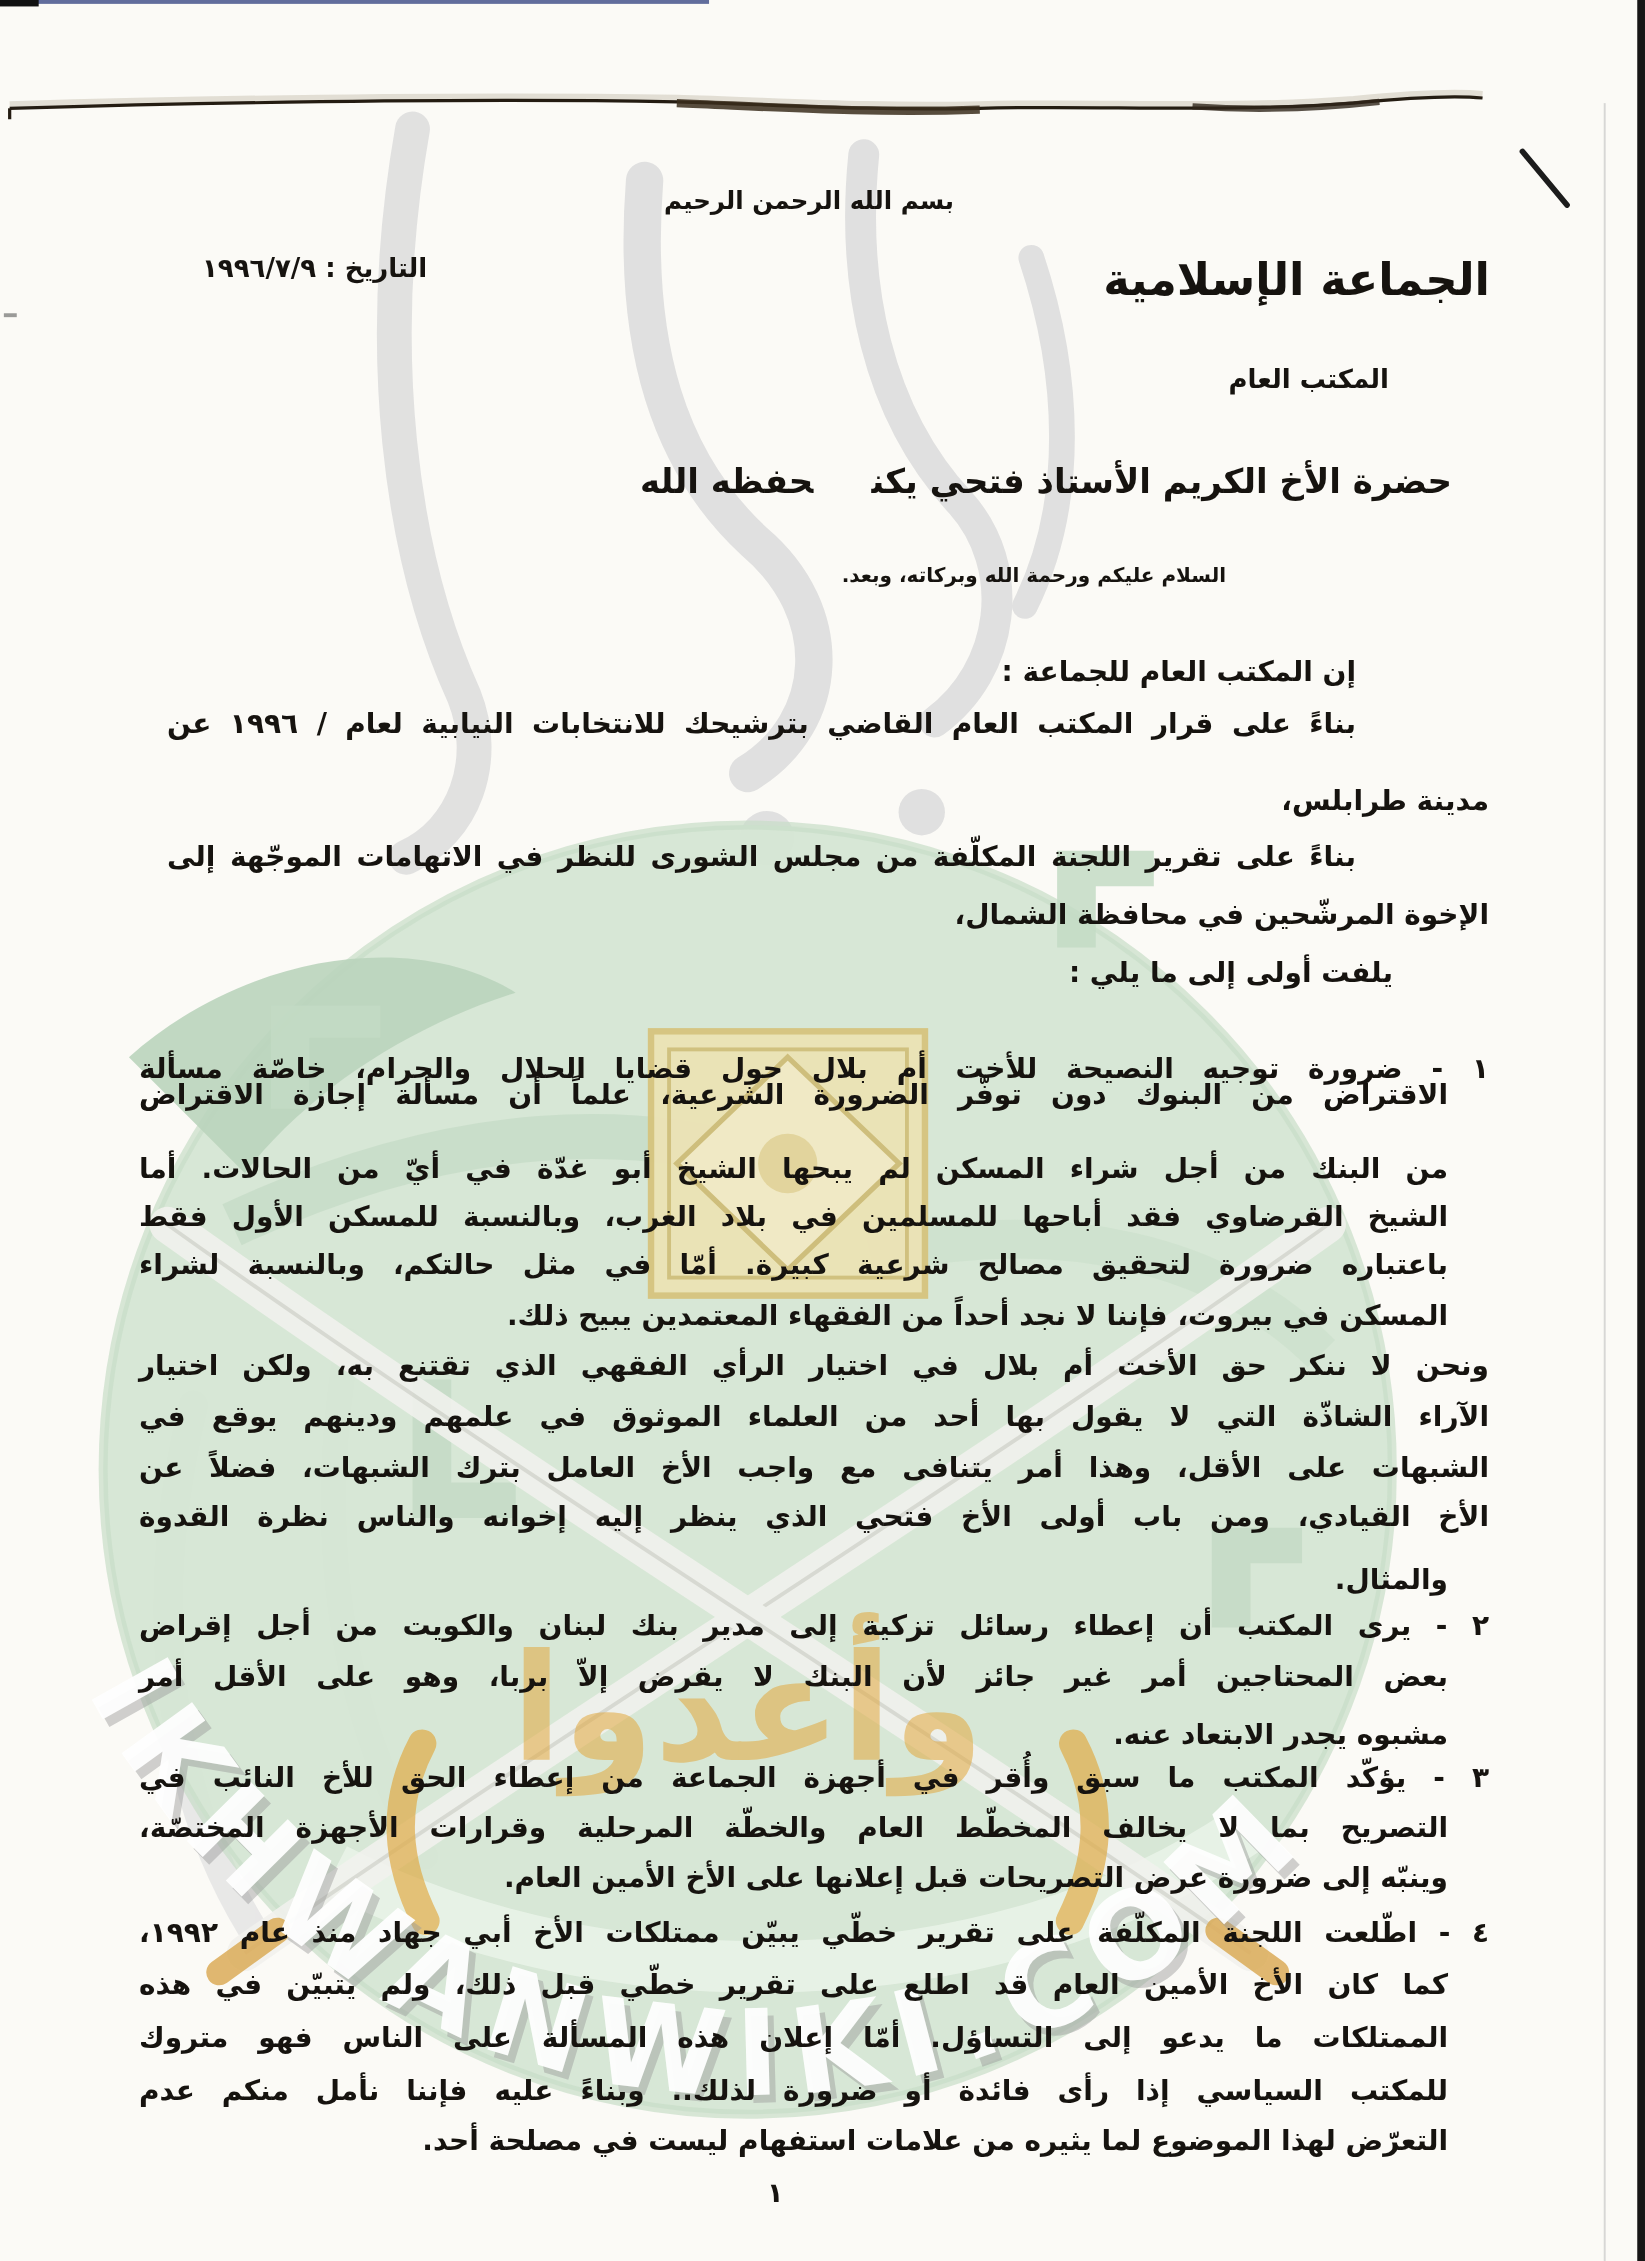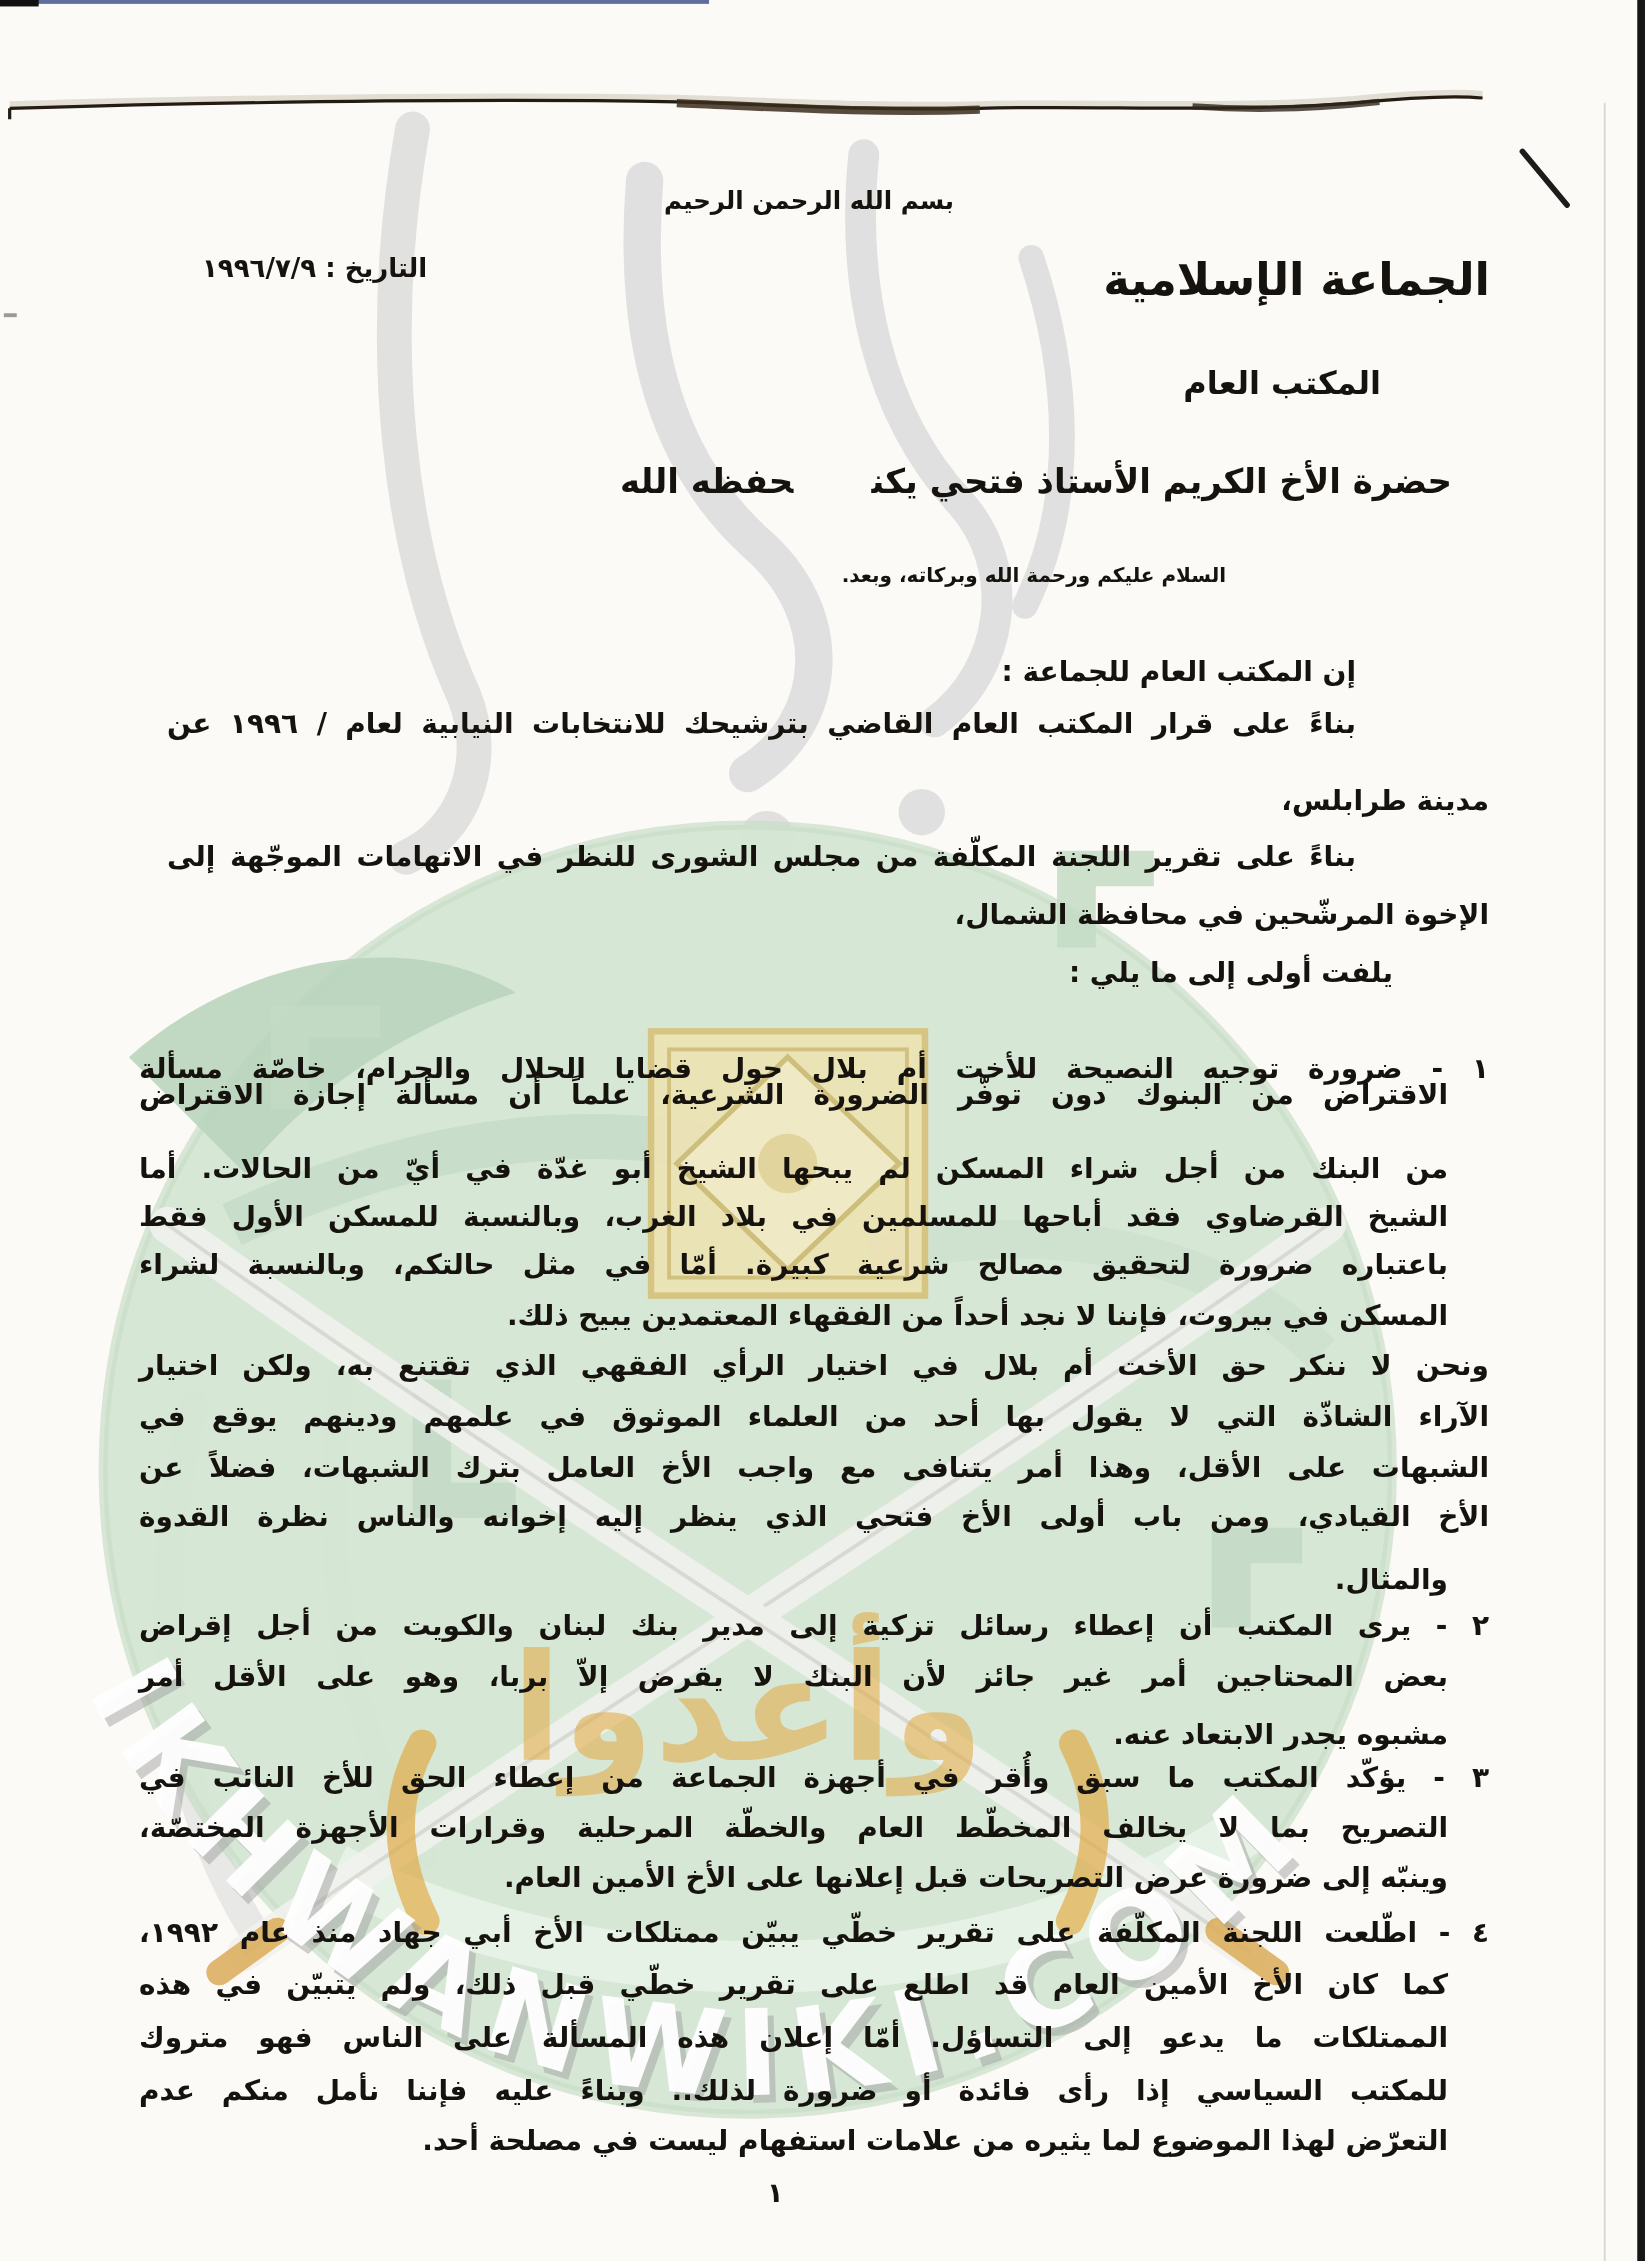--- a/index.html
+++ b/index.html
@@ -9,23 +9,23 @@
   }
   
   #wm{position:absolute;inset:0;z-index:0;pointer-events:none;}
   #textlayer{position:absolute;inset:0;z-index:2;text-decoration:underline;}
   #artifacts{position:absolute;inset:0;z-index:3;pointer-events:none;}
   
   .hdr{position:absolute;direction:rtl;color:#16130f;font-weight:700;white-space:nowrap;}
   #bismillah{top:186px;left:809px;transform:translateX(-50%);font-size:24.5px;}
   #orgname{top:253px;right:155px;font-size:45px;letter-spacing:1.3px;}
   #dateline{top:253px;left:202px;font-size:26px;direction:rtl;}
-  #office{top:364px;right:264px;font-size:32px;margin-left:9px;}
+  #office{top:364px;right:256px;font-size:26px;margin-left:9px;}
   #salutation{top:461px;right:193px;font-size:34px;}
-  #salutation .dua{margin-right:78px;}
+  #salutation .dua{margin-right:58px;}
   #salam{top:563px;right:419px;font-size:20px;text-align:center;}
   #pagenum{top:2177px;left:767px;font-size:27px;}
   
   .bl{
     position:absolute;left:139px;width:1350px;height:40px;line-height:40px;
     font-size:28px;font-weight:700;color:#16130f;direction:rtl;
     font-family:"DejaVu Sans",sans-serif;white-space:normal;
   }
   .j{text-align:justify;text-align-last:justify;}
   .r{text-align:right;}

